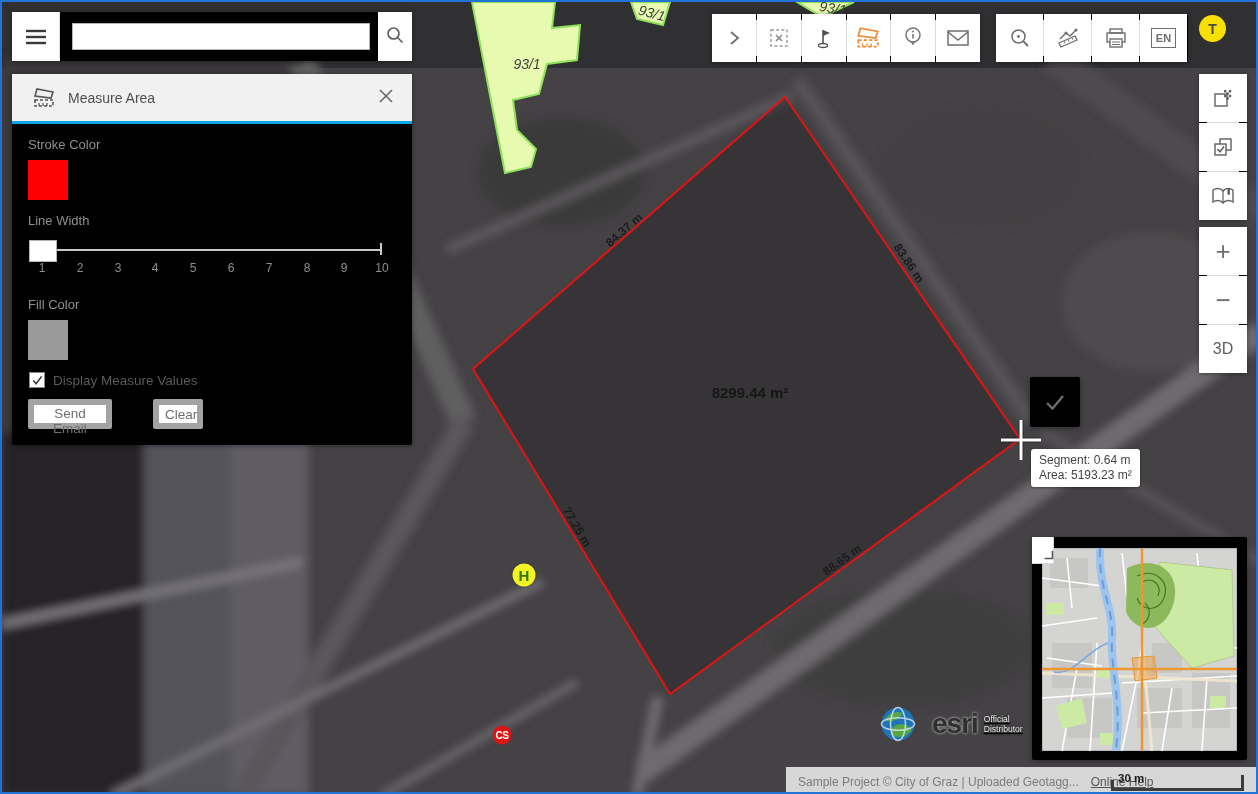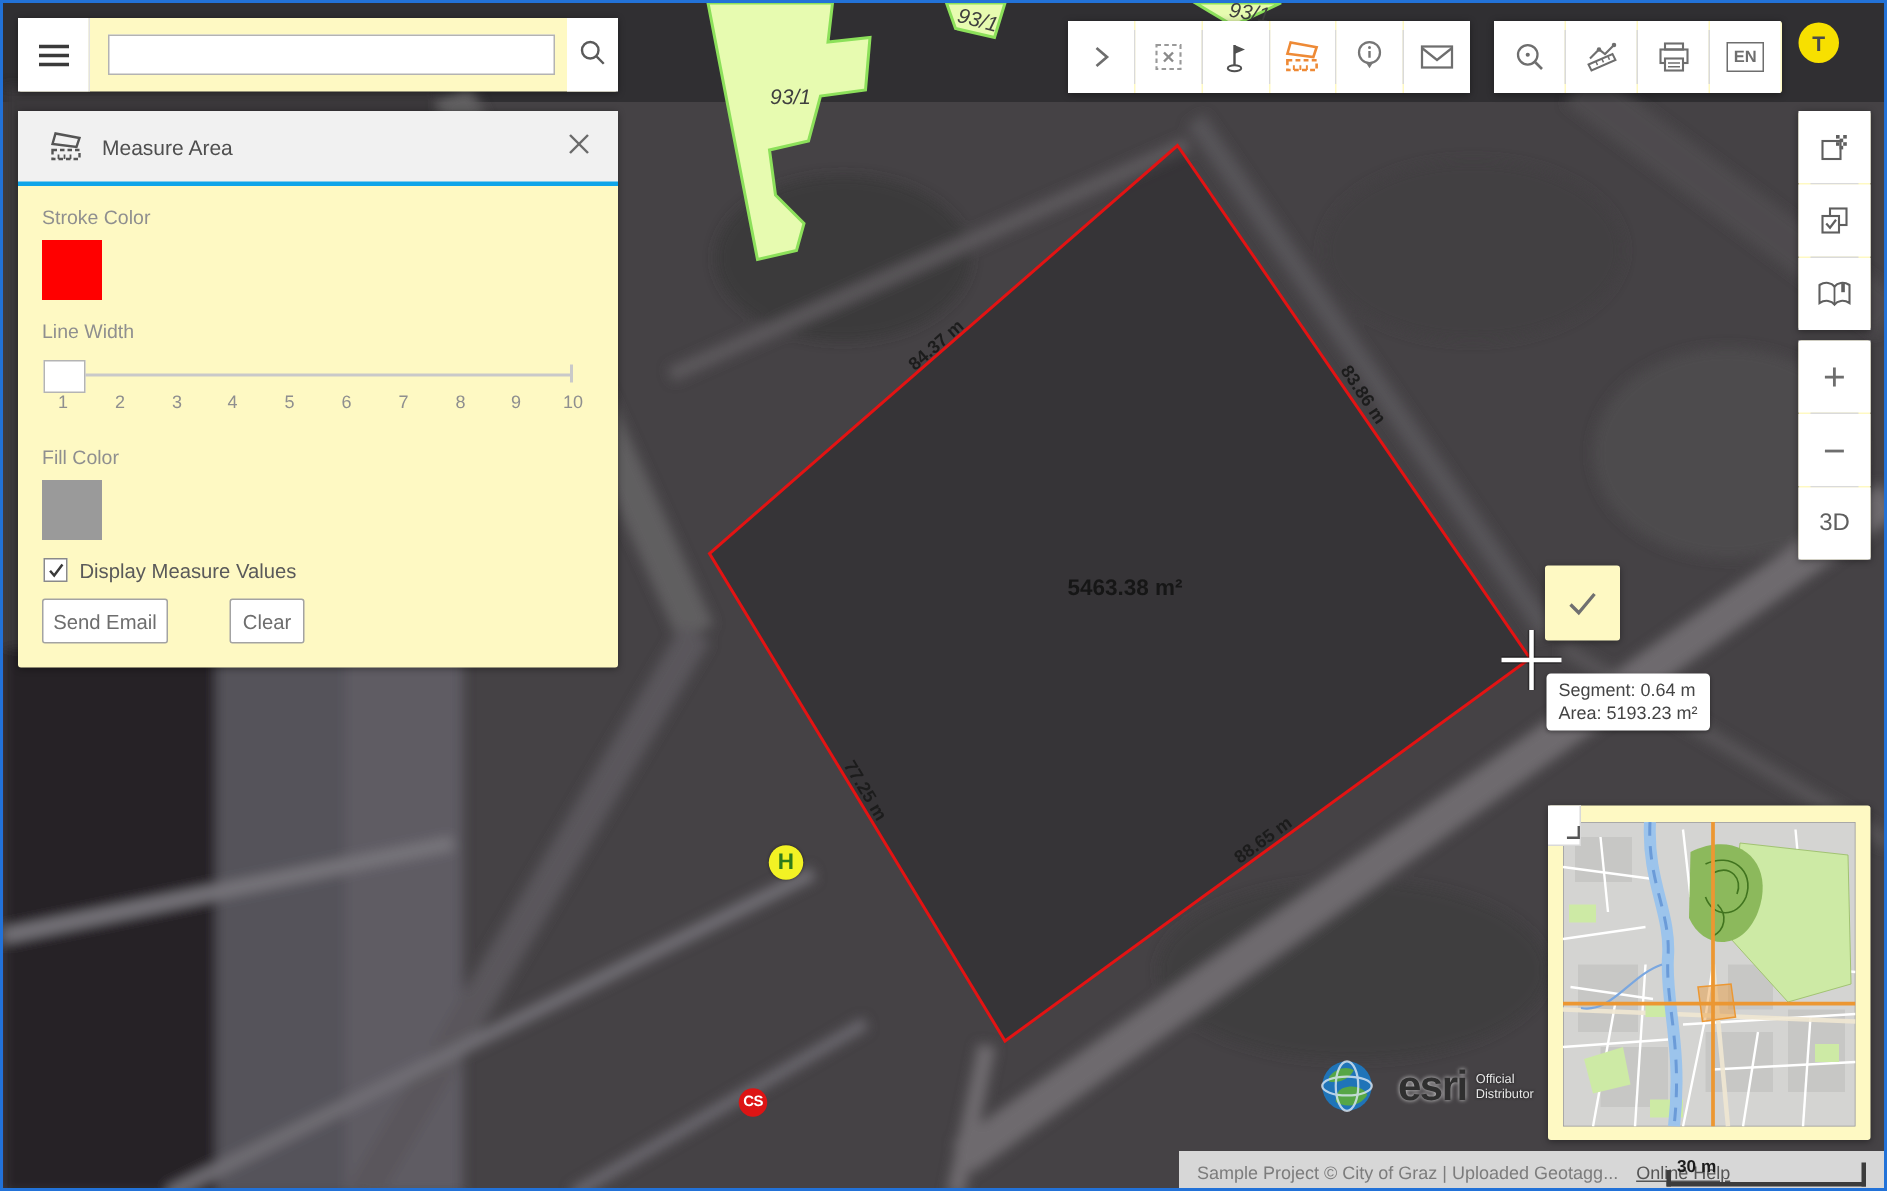--- a/index.html
+++ b/index.html
@@ -1,37 +1,37 @@
 <!DOCTYPE html>
 <html><head>
 <meta charset="utf-8">
 <style>
   html,body{margin:0;padding:0;background:#fff;}
   #stage{position:relative;width:1258px;height:794px;overflow:hidden;
     border:2px solid #2272d8;box-sizing:border-box;
     font-family:"Liberation Sans",sans-serif;background:#454245;}
-  .card{position:absolute;background:#fef9c3;box-shadow:0 1px 5px rgba(0,0,0,.38);border-radius:2px;}
+  .card{position:absolute;background:#000000;box-shadow:0 1px 5px rgba(0,0,0,.38);border-radius:2px;}
   
   .map-layer{position:absolute;inset:0;}
   .map-layer svg.bg{position:absolute;left:0;top:0;}
   .parcel-label{position:absolute;font-style:italic;font-size:14px;color:#3f3f3f;transform:translate(-50%,-50%);}
   .seg{position:absolute;font-size:12px;font-weight:bold;color:#1c1c1c;white-space:nowrap;}
   .area-label{position:absolute;font-size:15px;font-weight:bold;color:#161616;transform:translate(-50%,-50%);}
   .marker{position:absolute;border-radius:50%;display:flex;align-items:center;justify-content:center;
     font-weight:bold;transform:translate(-50%,-50%);}
   .marker.h{width:23px;height:23px;background:#f2f224;color:#2e7a1a;font-size:15px;box-shadow:0 0 2px rgba(0,0,0,.5);}
   .marker.cs{width:19px;height:19px;background:#dd1414;color:#fff;font-size:10px;letter-spacing:-.5px;}
   .logo-synergis{position:absolute;left:726px;top:698px;}
   .logo-synergis .txt{font-size:31px;font-weight:600;color:#8e959b;letter-spacing:1px;
     text-shadow:0 0 4px rgba(255,255,255,.85),0 0 8px rgba(255,255,255,.5);}
   .logo-synergis svg{position:absolute;left:103px;top:-10px;}
   .logo-esri{position:absolute;left:878px;top:704px;display:flex;align-items:center;}
   .logo-esri .word{font-size:28px;font-weight:bold;color:#2f2f2f;letter-spacing:-1px;margin-left:16px;
     text-shadow:0 0 3px rgba(255,255,255,.8);}
-  .logo-esri .tag{margin-left:6px;line-height:10px;}
+  .logo-esri .tag{margin-left:6px;line-height:10px;text-decoration:underline;}
   .logo-esri .tag span{display:block;font-size:8.5px;color:#e9e9e9;text-shadow:0 0 2px rgba(0,0,0,.8);}
   
   .topbar{left:10px;top:10px;width:400px;height:49px;display:flex;align-items:center;}
   .menu-btn{width:48px;height:100%;border:0;background:#fff;display:flex;align-items:center;justify-content:center;cursor:pointer;}
   .tb-div{width:1px;height:49px;background:#e2e2e2;}
   .search-input{margin-left:12px;width:288px;height:25px;border:1px solid #b3b3b3;font-size:13px;padding:0 6px;outline:none;}
   .search-btn{margin-left:8px;width:34px;height:100%;border:0;background:#fff;cursor:pointer;}
   
   .panel{left:10px;top:72px;width:400px;height:371px;}
   .panel-header{height:47px;background:#f1f1f1;border-bottom:3px solid #0ea5e9;display:flex;align-items:center;}
@@ -40,21 +40,21 @@
   .close-btn{margin-left:auto;margin-right:14px;background:none;border:0;cursor:pointer;padding:4px;}
   .plabel{position:absolute;left:16px;font-size:13px;color:#8f8f8f;}
   .swatch{position:absolute;left:16px;width:40px;height:40px;cursor:pointer;}
   .slider-track{position:absolute;left:18px;top:175px;width:352px;height:2px;background:#c9c9c9;}
   .slider-endcap{position:absolute;left:368px;top:169px;width:2px;height:12px;background:#c9c9c9;}
   .slider-handle{position:absolute;left:17px;top:166px;width:26px;height:20px;background:#fff;border:1px solid #b4b4b4;cursor:pointer;}
   .tick{position:absolute;top:187px;transform:translateX(-50%);font-size:12px;color:#8f8f8f;}
   .chk-row{position:absolute;left:17px;top:298px;display:flex;align-items:center;cursor:pointer;}
   .chk-box{width:14px;height:14px;border:1px solid #8a8a8a;background:#fff;display:flex;align-items:center;justify-content:center;}
   .chk-label{margin-left:8px;font-size:13.5px;color:#5a5a5a;}
-  .pbtn{position:absolute;top:325px;height:30px;background:#fff;border:1px solid #a3a3a3;border-radius:2px;
+  .pbtn{position:absolute;top:325px;height:30px;background:#fff;border:6px solid #a3a3a3;border-radius:2px;
     font-size:13.5px;color:#6e6e6e;cursor:pointer;font-family:"Liberation Sans",sans-serif;}
   
   .toolbar{display:flex;align-items:stretch;}
   .tool-btn{border:0;background:#fff;display:flex;align-items:center;justify-content:center;cursor:pointer;padding:0;}
   .tool-sep{width:1px;background:#dadada;margin:6px 0;}
   .toolbar-center{left:710px;top:12px;width:268px;height:48px;}
   .toolbar-center .tool-btn{width:44px;}
   .toolbar-right{left:994px;top:12px;width:192px;height:48px;}
   .toolbar-right .tool-btn{width:47px;}
   .lang{font-size:11px;font-weight:bold;color:#6e6e6e;border:1px solid #6e6e6e;padding:3px 4px;}
@@ -134,21 +134,21 @@
     </svg>
 
     <span class="parcel-label" style="left:525px;top:62px;">93/1</span>
     <span class="parcel-label" style="left:650px;top:11px;transform:translate(-50%,-50%) rotate(15deg);">93/1</span>
     <span class="parcel-label" style="left:831px;top:6px;transform:translate(-50%,-50%) rotate(8deg);">93/1</span>
 
     <span class="seg" style="left:622px;top:228px;transform:translate(-50%,-50%) rotate(-41deg);">84.37 m</span>
     <span class="seg" style="left:907px;top:261px;transform:translate(-50%,-50%) rotate(56deg);">83.86 m</span>
     <span class="seg" style="left:575px;top:525px;transform:translate(-50%,-50%) rotate(59deg);">77.25 m</span>
     <span class="seg" style="left:840px;top:558px;transform:translate(-50%,-50%) rotate(-36deg);">88.65 m</span>
-    <span class="area-label" style="left:748px;top:390px;">5463.38 m²</span>
+    <span class="area-label" style="left:748px;top:390px;">8299.44 m²</span>
 
     <div class="marker h" style="left:522px;top:573px;">
       <span>H</span>
     </div>
     <div class="marker cs" style="left:500px;top:733px;">
       <span>CS</span>
     </div>
 
     <div class="logo-esri">
       <svg width="36" height="36" viewBox="0 0 24 24">

